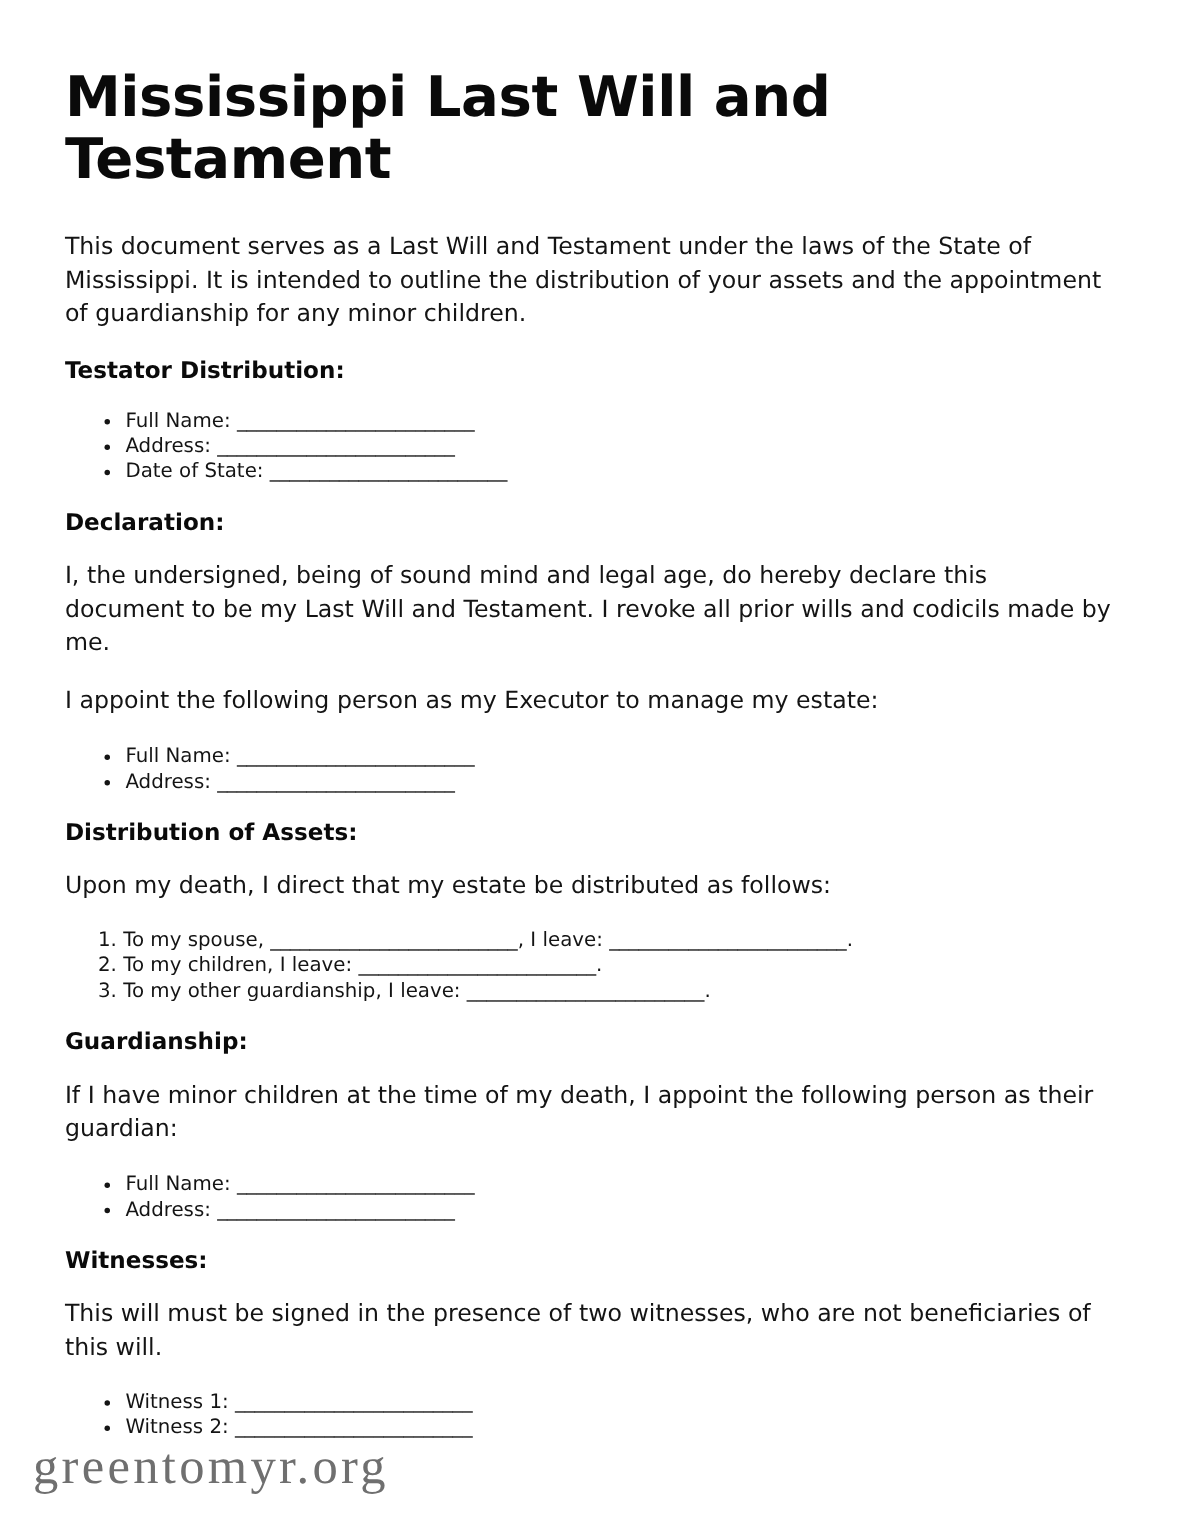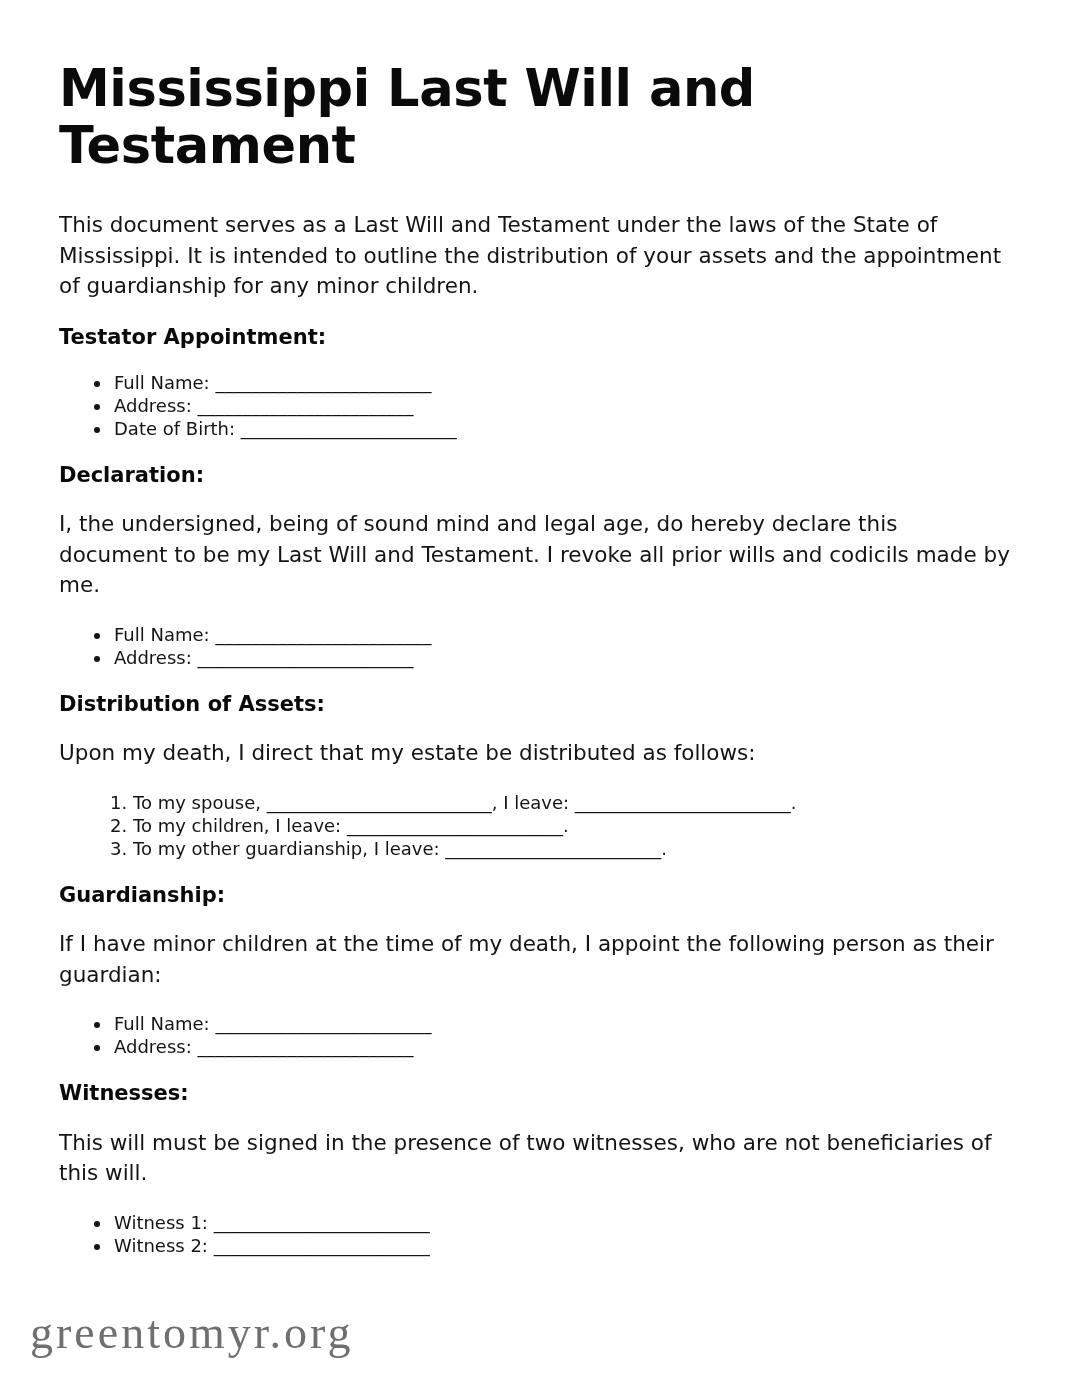--- a/index.html
+++ b/index.html
@@ -52,21 +52,21 @@
     max-width: 960px;
   }
   ul.blank-list { list-style: disc; }
   ol.blank-list { list-style: decimal; }
   ul.blank-list li, ol.blank-list li {
     font-size: 18px;
     line-height: 1.28;
     color: #141414;
     padding-left: 2px;
   }
-  ol.blank-list li { padding-left: 0; margin-left: 21px; }
+  ol.blank-list li { padding-left: 0; }
   .tight { margin-bottom: 20px; }
   .watermark {
     position: absolute;
     left: 30px;
     top: 1310px;
     font-family: Liberation Serif, serif;
     font-size: 46px;
     letter-spacing: 3px;
     color: #6f6f6f;
     white-space: nowrap;
@@ -75,30 +75,31 @@
 </style>
 </head>
 <body>
 
 <div class="page">
 
   <h1 class="doc-title">Mississippi Last Will and Testament</h1>
 
   <p class="para">This document serves as a Last Will and Testament under the laws of the State of Mississippi. It is intended to outline the distribution of your assets and the appointment of guardianship for any minor children.</p>
 
-  <h2 class="section-head">Testator Appointment:</h2>
+  <h2 class="section-head">Testator Distribution:</h2>
   <ul class="blank-list">
     <li>Full Name: ________________________</li>
     <li>Address: ________________________</li>
-    <li>Date of Birth: ________________________</li>
+    <li>Date of State: ________________________</li>
   </ul>
 
   <h2 class="section-head">Declaration:</h2>
   <p class="para">I, the undersigned, being of sound mind and legal age, do hereby declare this document to be my Last Will and Testament. I revoke all prior wills and codicils made by me.</p>
 
+  <p class="para">I appoint the following person as my Executor to manage my estate:</p>
   <ul class="blank-list">
     <li>Full Name: ________________________</li>
     <li>Address: ________________________</li>
   </ul>
 
   <h2 class="section-head">Distribution of Assets:</h2>
   <p class="para">Upon my death, I direct that my estate be distributed as follows:</p>
   <ol class="blank-list">
     <li>To my spouse, _________________________, I leave: ________________________.</li>
     <li>To my children, I leave: ________________________.</li>

